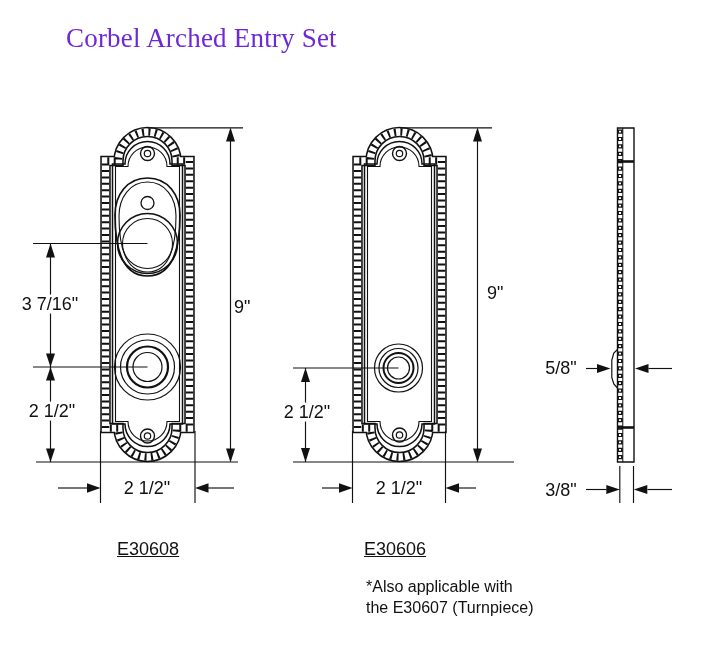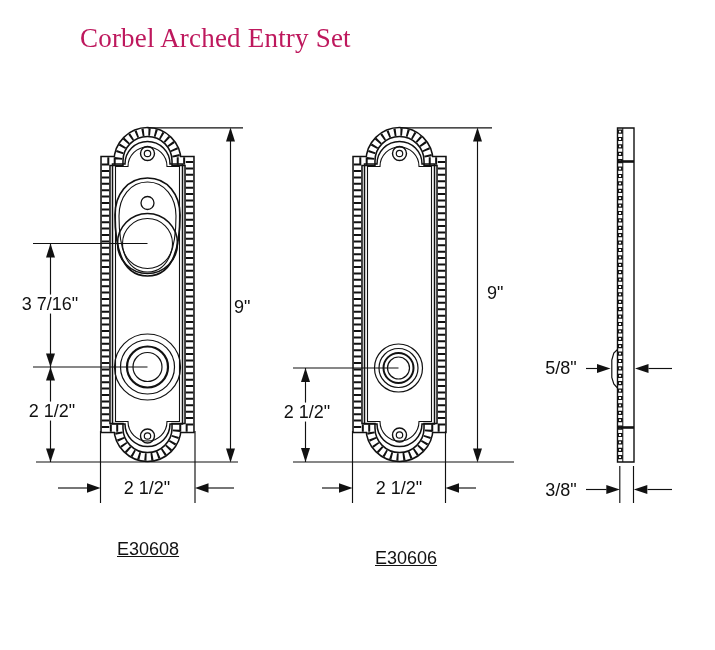--- a/index.html
+++ b/index.html
@@ -3,22 +3,22 @@
 <meta charset="utf-8">
 <style>
   html,body{margin:0;padding:0;background:#fff;}
   #page{position:relative;width:715px;height:650px;background:#ffffff;overflow:hidden;
         font-family:"Liberation Sans", sans-serif;color:#111;}
   #art{position:absolute;left:0;top:0;}
   .lbl{position:absolute;font-size:18px;line-height:1.05;color:#111;white-space:nowrap;}
   .lbl.center{transform:translate(-50%,-50%);}
   .lbl.vcenter{transform:translate(0,-50%);}
   .lbl.mask{background:#fff;padding:0 2px;}
-  #title{position:absolute;left:80px;top:23px;font-family:"Liberation Serif", serif;
-         font-size:27px;color:#be185d;letter-spacing:0.2px;}
+  #title{position:absolute;left:66px;top:23px;font-family:"Liberation Serif", serif;
+         font-size:27px;color:#6d28d9;letter-spacing:0.2px;}
   .part{position:absolute;font-size:18px;color:#111;text-decoration:underline;}
   #footnote{position:absolute;left:366px;top:577px;font-size:16px;line-height:20.5px;color:#111;}
 </style>
 </head>
 <body>
 
 <div id="page">
 
   <svg id="art" width="715" height="650" viewBox="0 0 715 650">
 
@@ -137,19 +137,23 @@
 
   <div class="lbl center mask" style="left:50px;top:304px;">3 7/16"</div>
   <div class="lbl center mask" style="left:52px;top:411px;">2 1/2"</div>
   <div class="lbl vcenter" style="left:234px;top:307px;">9"</div>
   <div class="lbl center" style="left:147px;top:488px;">2 1/2"</div>
   <div class="part" style="left:117px;top:539px;">E30608</div>
 
   <div class="lbl center mask" style="left:307px;top:412px;">2 1/2"</div>
   <div class="lbl vcenter" style="left:487px;top:293px;">9"</div>
   <div class="lbl center" style="left:399px;top:488px;">2 1/2"</div>
-  <div class="part" style="left:375px;top:539px;margin-top:9px;">E30606</div>
+  <div class="part" style="left:364px;top:539px;">E30606</div>
 
   <div class="lbl center" style="left:561px;top:368px;">5/8"</div>
   <div class="lbl center" style="left:561px;top:490px;">3/8"</div>
 
+  <div id="footnote">
+    <div>*Also applicable with</div>
+    <div>the E30607 (Turnpiece)</div>
+  </div>
 
 </div>
 
 </body></html>

